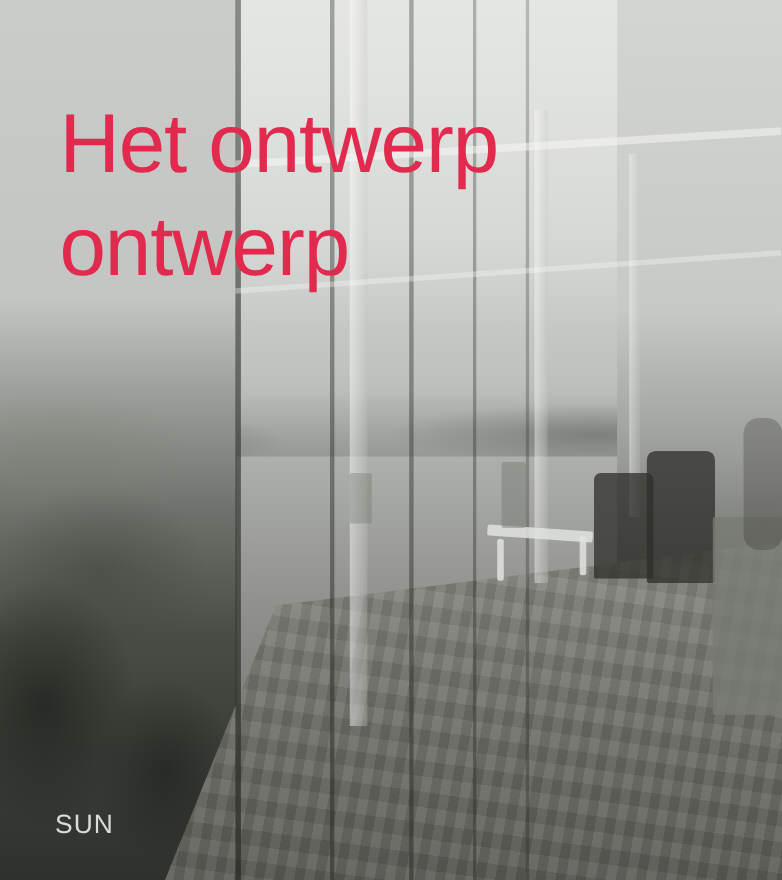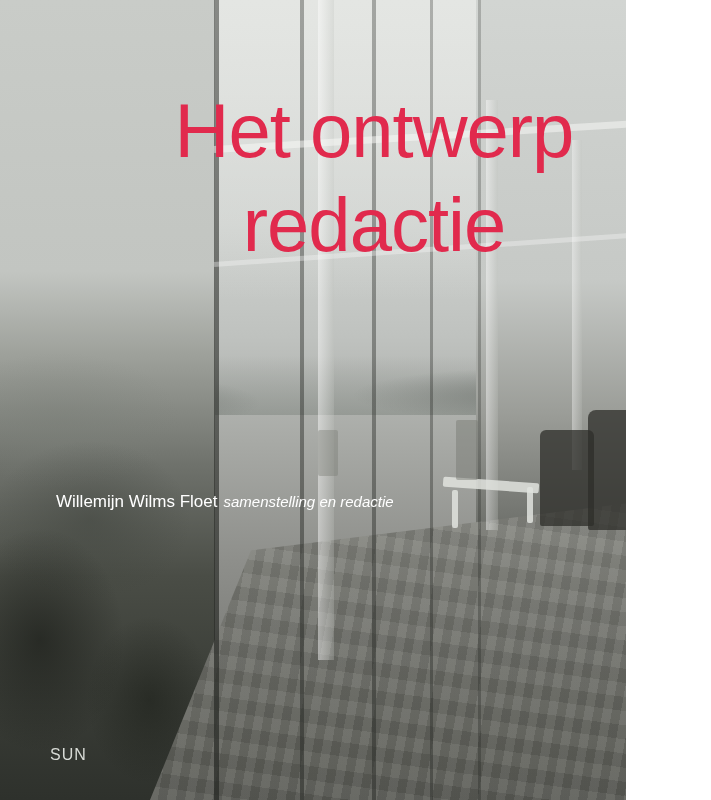--- a/index.html
+++ b/index.html
@@ -5,25 +5,24 @@
   html, body {
     margin: 0;
     padding: 0;
     background: #ffffff;
   }
   body {
     font-family: "Liberation Sans", sans-serif;
   }
   .cover {
     position: relative;
-    width: 626px;
+    width: 711px;
     height: 800px;
     overflow: hidden;
     background: #b9bbb8;
-    text-align: center;
   }
 
   
   .photo {
     position: absolute;
     inset: 0;
     background:
       
       linear-gradient(to bottom,
         #d8dad7 0%,
@@ -154,21 +153,21 @@
   .author .role {
     font-style: italic;
     font-size: 15px;
     margin-left: 6px;
   }
   .publisher {
     position: absolute;
     left: 50px;
     bottom: 36px;
     color: #d8dbd6;
-    font-size: 16px;
+    font-size: 24px;
     letter-spacing: 1px;
     font-weight: 400;
   }
 </style>
 </head>
 <body>
 
 <div class="cover">
 
   <div class="photo">
@@ -196,23 +195,20 @@
     <div class="furn" style="left:540px; top:430px; width:54px; height:96px; border-radius:6px 6px 2px 2px;"></div>
     <div class="furn" style="left:588px; top:410px; width:62px; height:120px; border-radius:8px 8px 2px 2px;"></div>
     <div class="furn mid" style="left:648px; top:470px; width:63px; height:180px;"></div>
     <div class="furn mid" style="left:456px; top:420px; width:22px; height:60px; opacity:.6;"></div>
     <div class="furn mid" style="left:318px; top:430px; width:20px; height:46px; opacity:.5;"></div>
     <div class="furn" style="left:676px; top:380px; width:35px; height:120px; opacity:.35; border-radius:14px;"></div>
   </div>
 
   <h1 class="title">
     <span class="line">Het ontwerp</span>
-    <span class="line">redactie</span>
+    <span class="line">ontwerp</span>
   </h1>
 
 
-  <div class="author">
-    <span>Willemijn Wilms Floet</span><span class="role">samenstelling en redactie</span>
-  </div>
 
   <div class="publisher">SUN</div>
 
 </div>
 
 </body></html>

